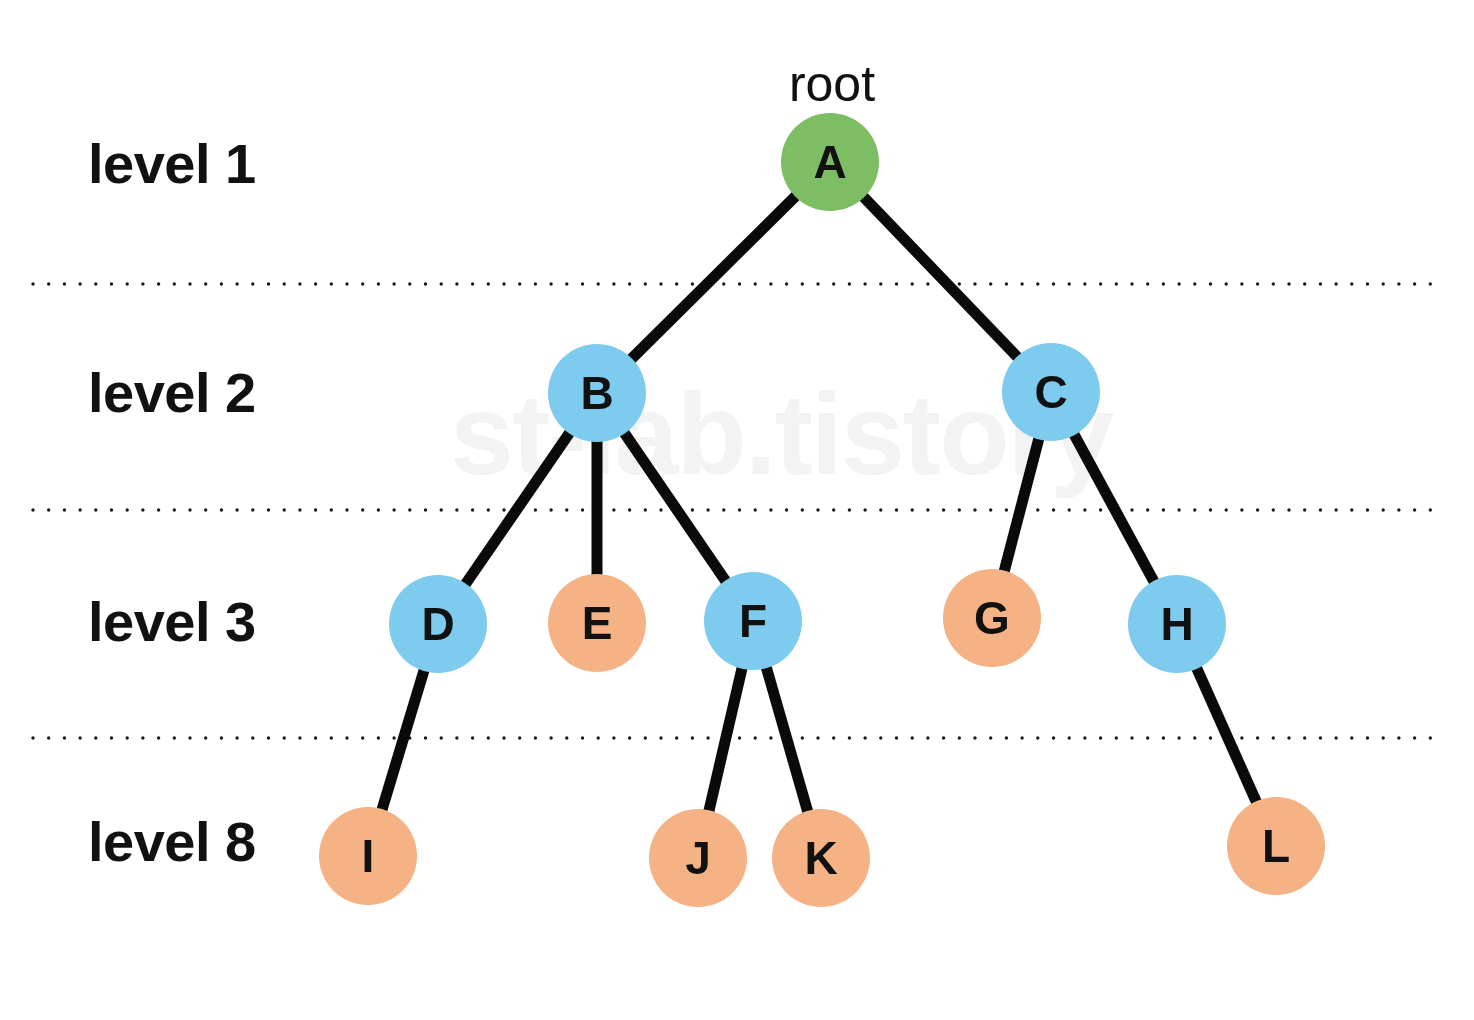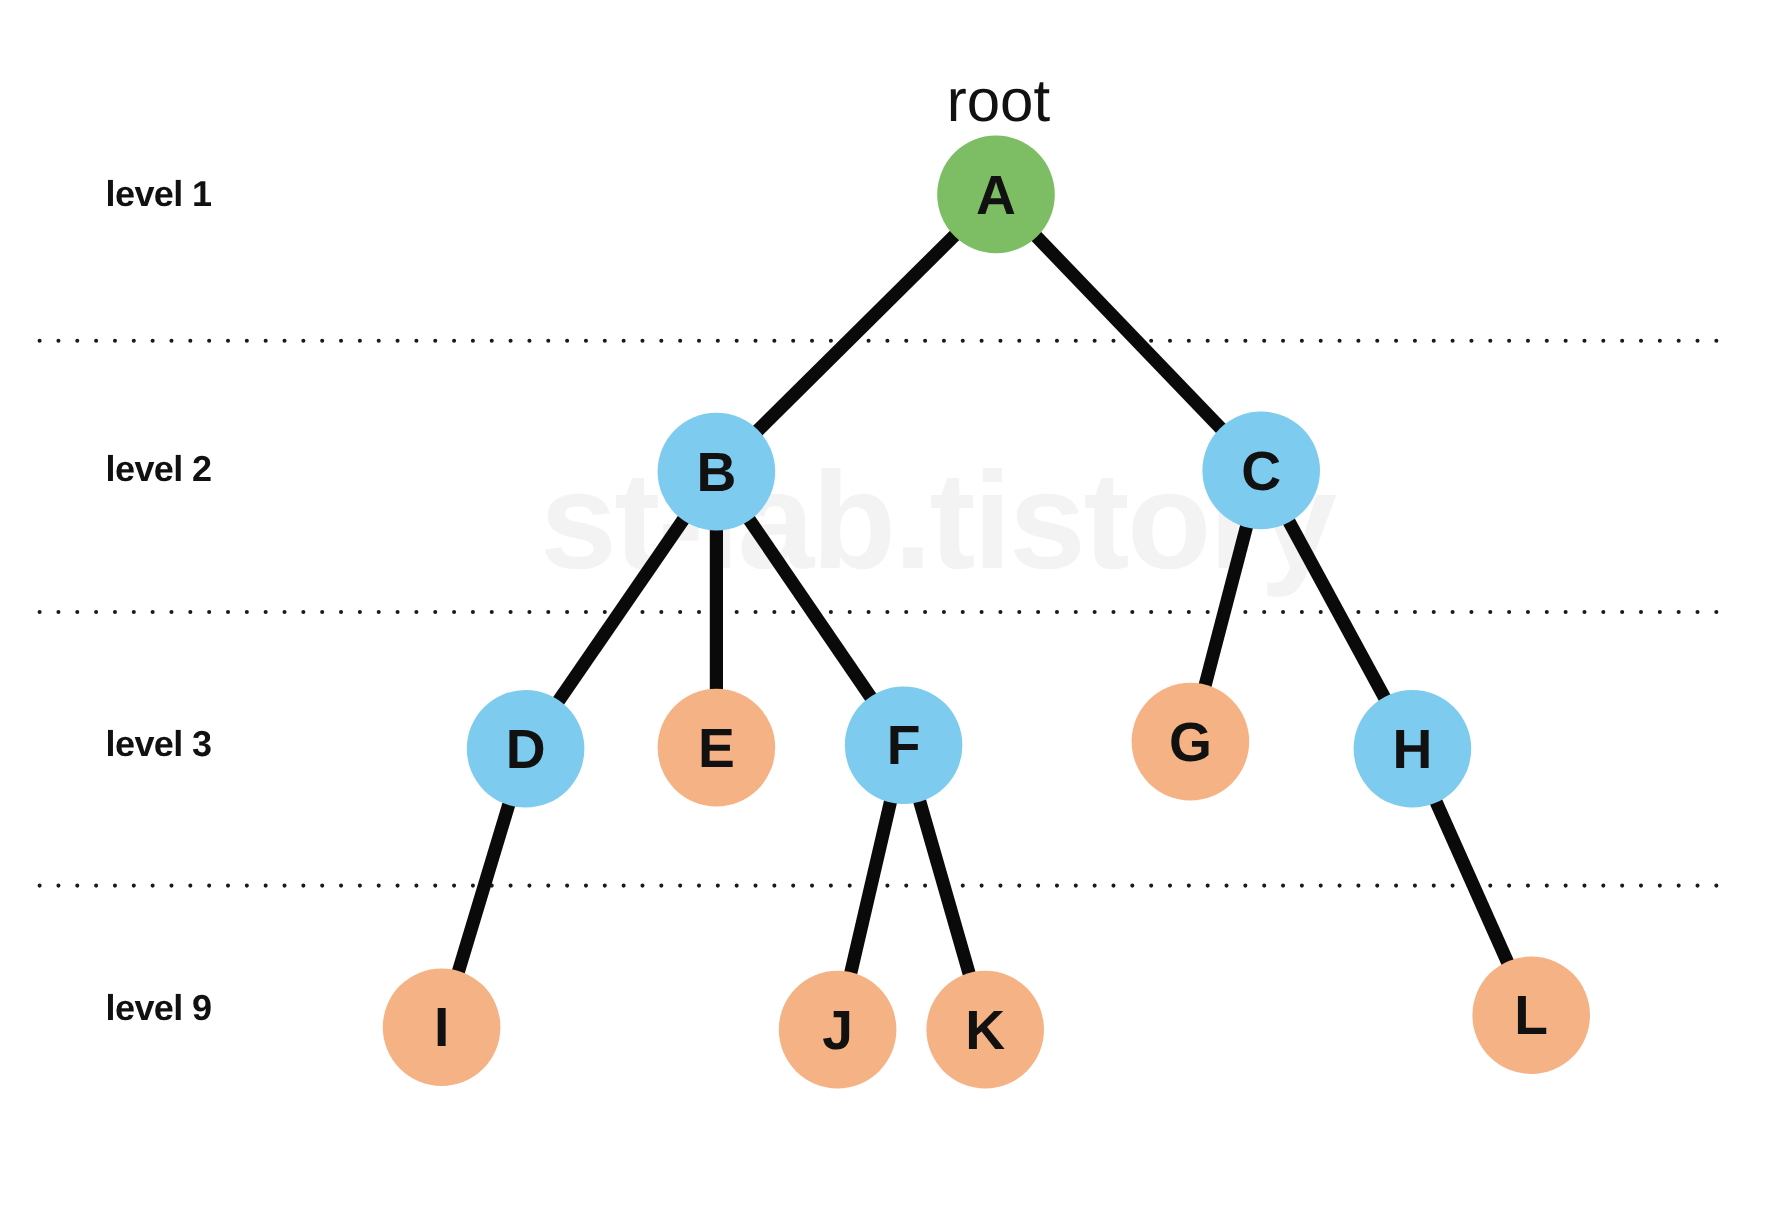--- a/index.html
+++ b/index.html
@@ -48,21 +48,21 @@
   .node-label{
     font-size:46px;
     font-weight:600;
     color:#111111;
     line-height:1;
   }
   .level-label{
     position:absolute;
     left:88px;
     transform:translateY(-50%);
-    font-size:30px;
+    font-size:56px;
     font-weight:600;
     letter-spacing:-0.5px;
     color:#111111;
     z-index:3;
     white-space:nowrap;
   }
   .root-caption{
     position:absolute;
     transform:translate(-50%,-50%);
     font-size:50px;
@@ -133,17 +133,17 @@
   <div class="node" style="left: 821px; top: 858px; background: rgb(245, 178, 133);">
       <span class="node-label">K</span>
     </div>
   <div class="node" style="left: 1276px; top: 846px; background: rgb(245, 178, 133);">
       <span class="node-label">L</span>
     </div>
 
   <div class="level-label" style="top:163px;">level 1</div>
   <div class="level-label" style="top:392px;">level 2</div>
   <div class="level-label" style="top:621px;">level 3</div>
-  <div class="level-label" style="top:841px;">level 9</div>
+  <div class="level-label" style="top:841px;">level 8</div>
 
   <div class="root-caption" style="left:832px; top:84px;">root</div>
 
 </div>
 
 </body></html>

